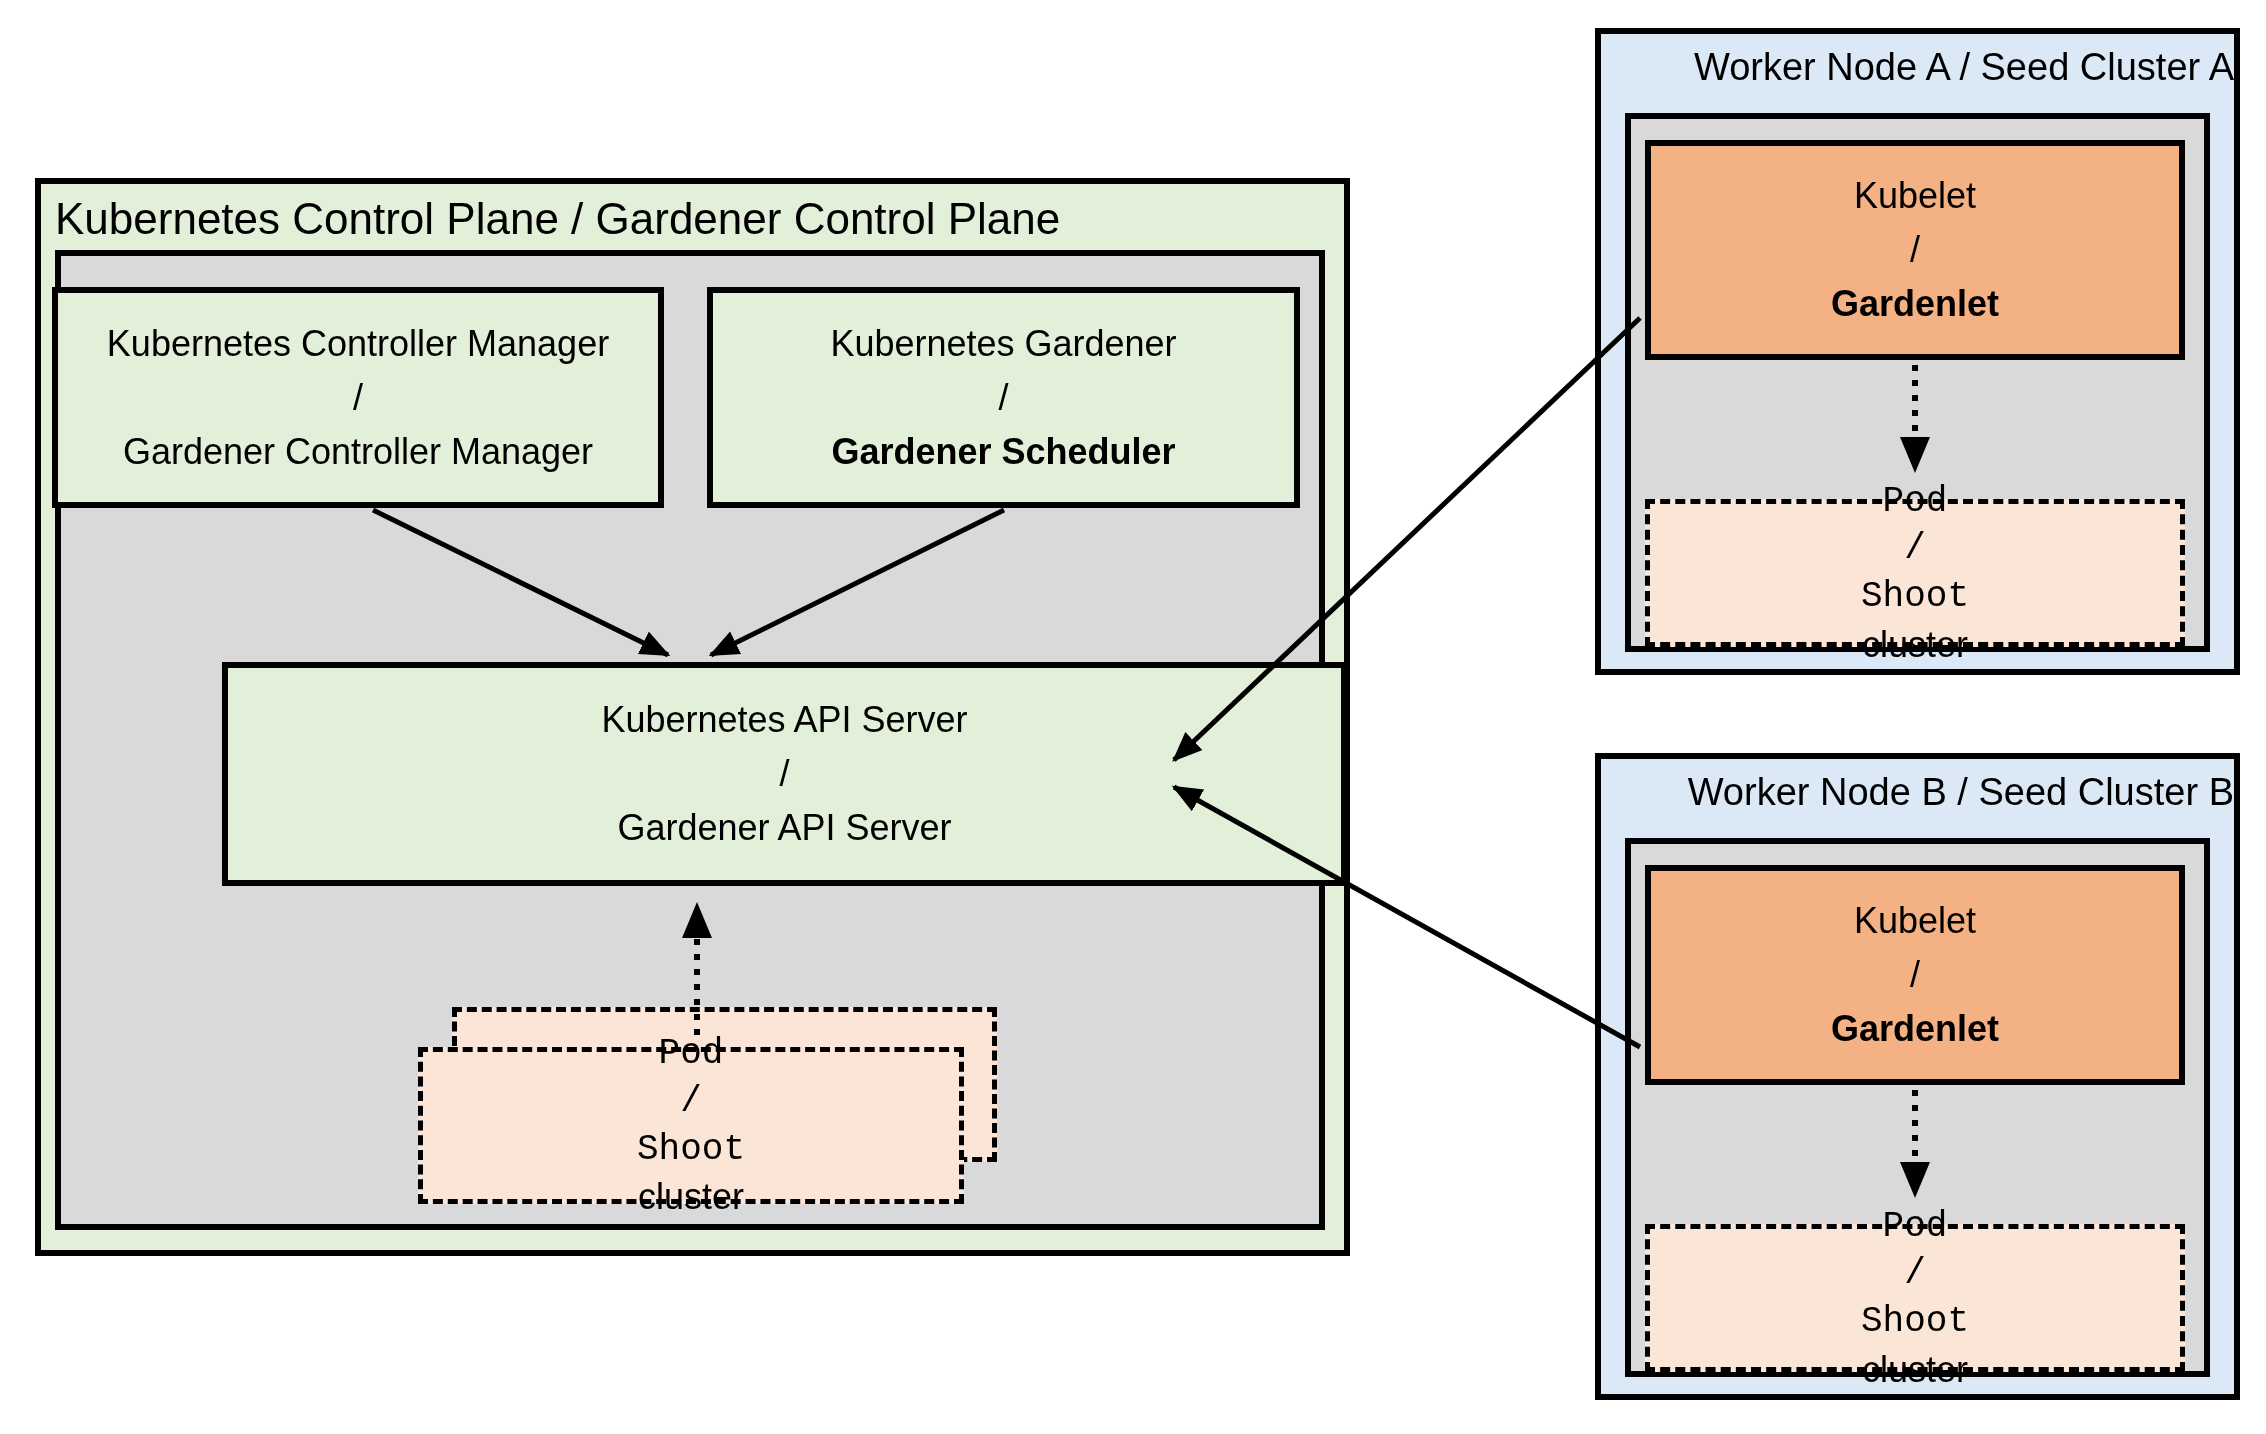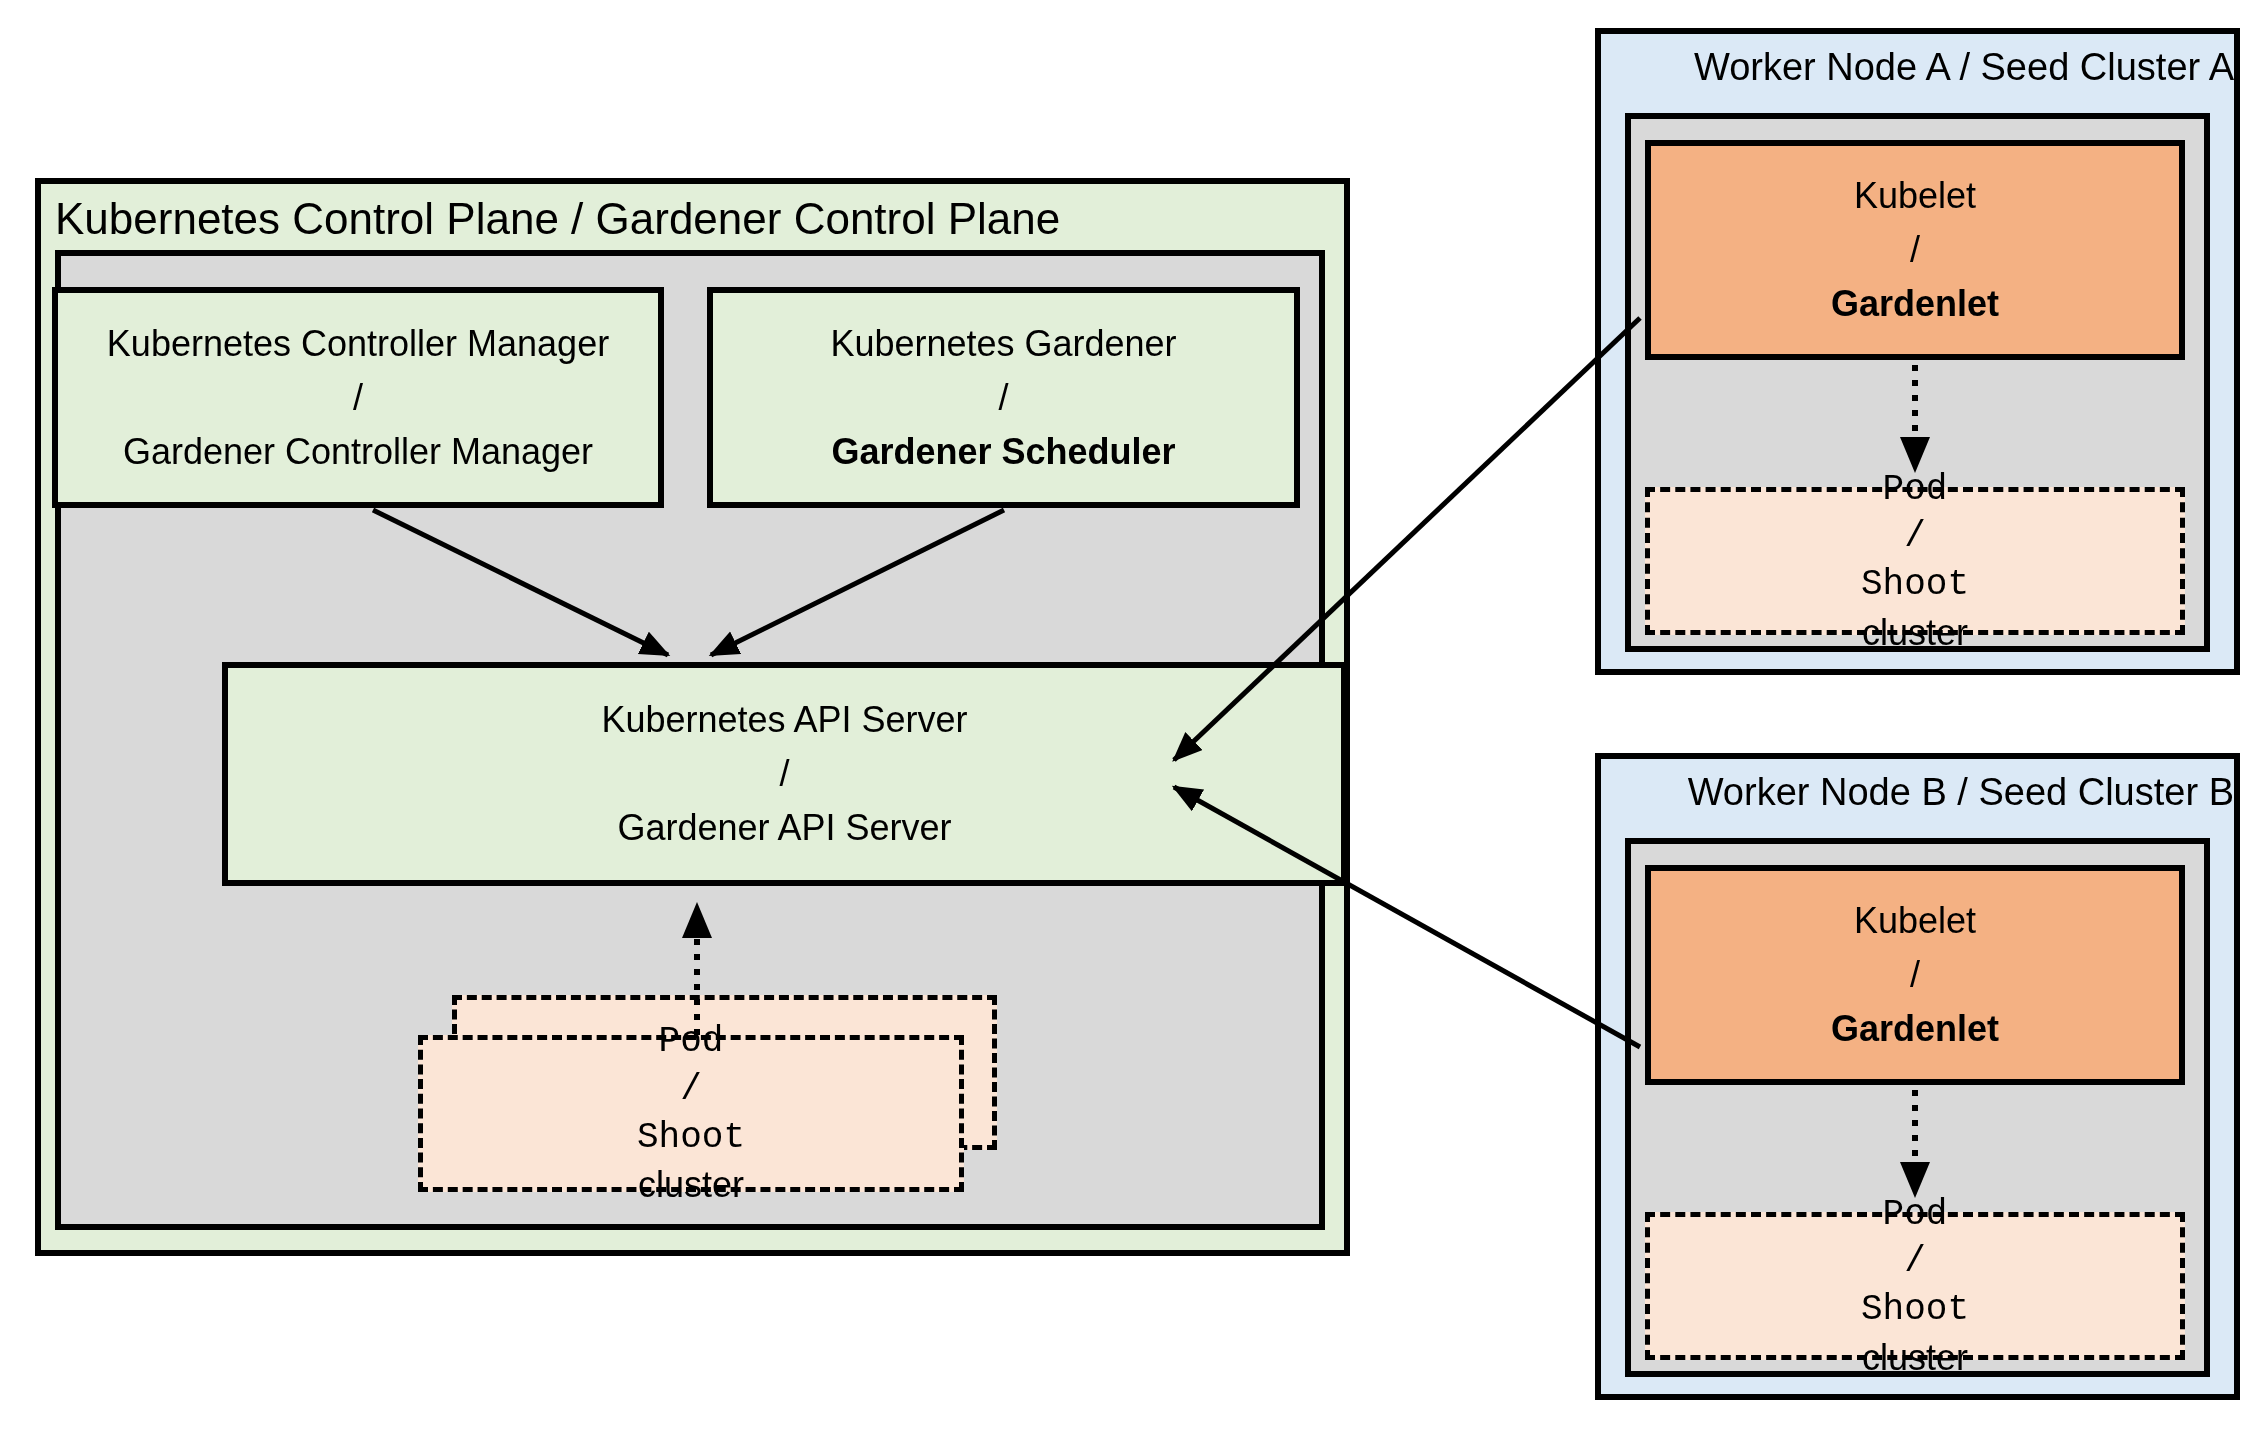--- a/index.html
+++ b/index.html
@@ -19,21 +19,21 @@
   .center-lines{
     display:flex;flex-direction:column;
     align-items:center;justify-content:center;
     text-align:center;
   }
   .bg-green{background:#e2efd9;}
   .bg-gray{background:#d9d9d9;}
   .bg-blue{background:#dbe9f6;}
   .bg-orange{background:#f4b183;}
   .bg-peach{background:#fbe5d6;}
-  .dashed{border:5px dashed #000;}
+  .dashed{border:5px dashed #000;margin-top:12px;}
   .label{font-size:36px;line-height:1.5;white-space:nowrap;}
   .pod-label{font-size:36px;line-height:1.32;white-space:nowrap;}
   .mono{font-family:"Liberation Mono", monospace;}
   .bold{font-weight:bold;}
   .cp-title{
     position:absolute;left:14px;top:10px;
     font-size:44px;white-space:nowrap;
   }
   .worker-title{
     position:absolute;left:0;right:0;top:12px;

